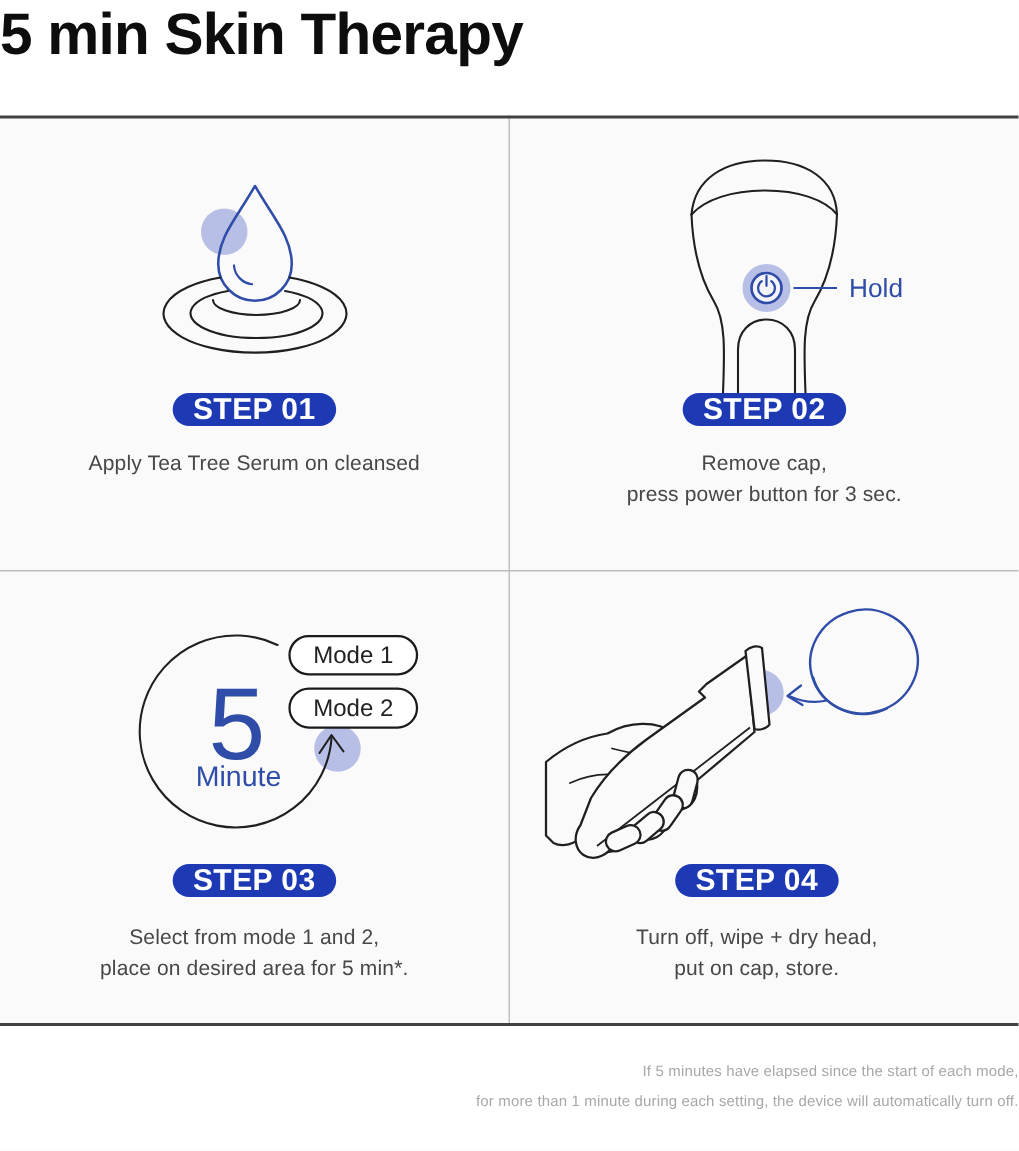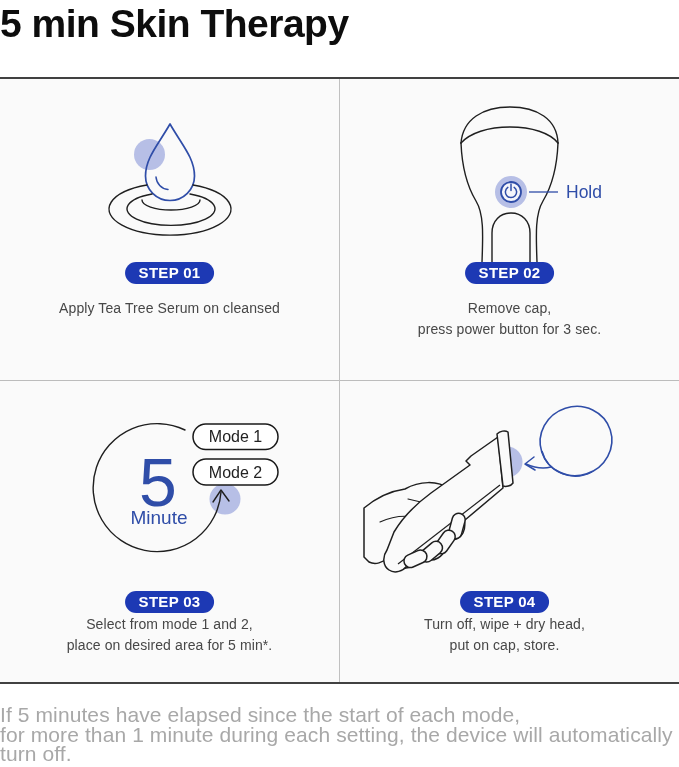--- a/index.html
+++ b/index.html
@@ -18,35 +18,35 @@
   .vline{position:absolute;left:339px;top:0;width:1px;height:607px;background:#c0c0c0;}
   .hline{position:absolute;left:0;top:303px;width:679px;height:1px;background:#bcbcbc;}
   .cell{position:absolute;width:339px;height:303px;}
   .cell svg{position:absolute;left:0;top:0;}
   .c1{left:0;top:0;}
   .c2{left:340;top:0;left:340px;}
   .c3{left:0;top:304px;}
   .c4{left:335px;top:304px;}
   .badge{
     position:absolute;left:50%;transform:translateX(-50%);
-    background:#1d39b4;color:#ffffff;font-weight:bold;font-size:15px;
+    background:#1d39b4;color:#ffffff;font-weight:bold;font-size:20px;
     line-height:22px;height:22px;padding:0 14px;border-radius:12px;
     letter-spacing:0.3px;white-space:nowrap;
   }
   .badge-r1{top:185px;}
-  .badge-r2{top:195px;margin-top:15px;}
+  .badge-r2{top:195px;}
   .caption{
     position:absolute;left:0;width:100%;text-align:center;
     font-size:14px;line-height:20.5px;color:#474747;letter-spacing:0.1px;
   }
   .cap-r1{top:221px;}
   .cap-r2{top:233px;}
   .footer{
-    position:absolute;left:0;top:705px;width:679px;text-align:left;
-    font-size:21px;line-height:19.5px;color:#a8a8a8;letter-spacing:0.1px;
+    position:absolute;left:0;top:705px;width:679px;text-align:right;
+    font-size:10px;line-height:19.5px;color:#a8a8a8;letter-spacing:0.1px;
   }
 </style>
 </head>
 <body>
 
 <div class="title">5 min Skin Therapy</div>
 
 <div class="grid">
   <div class="hline"></div>
   <div class="vline"></div>

